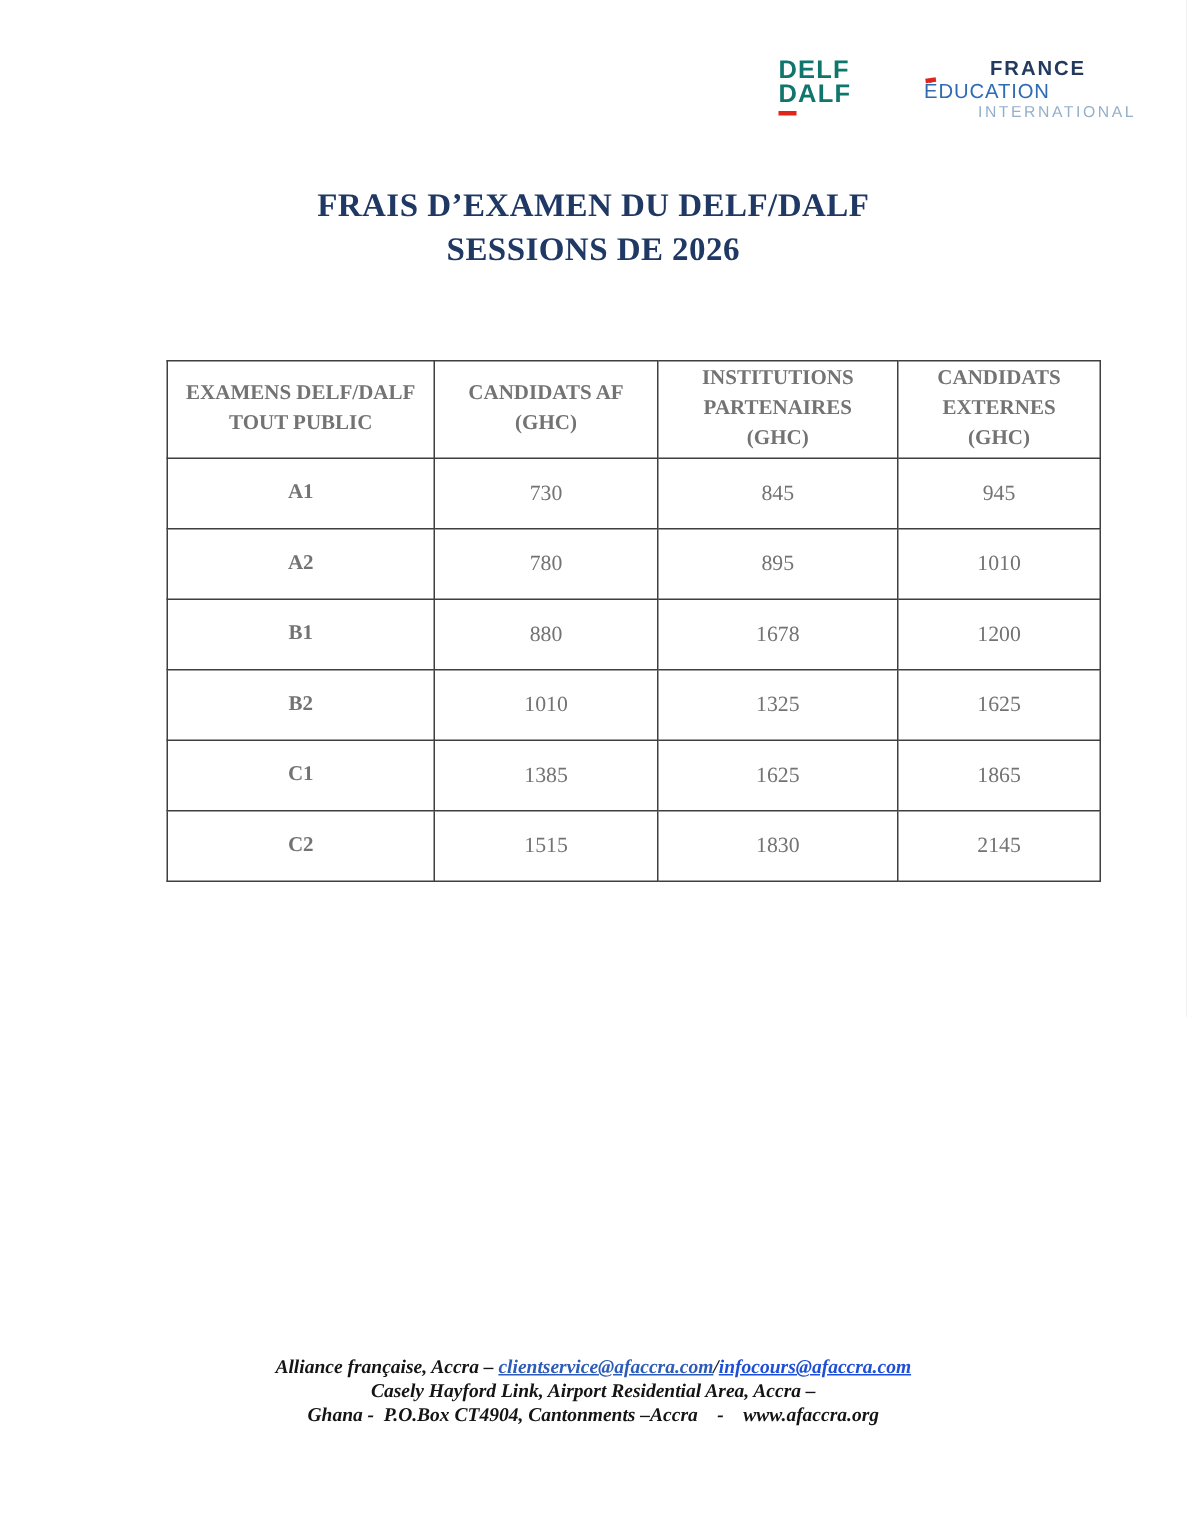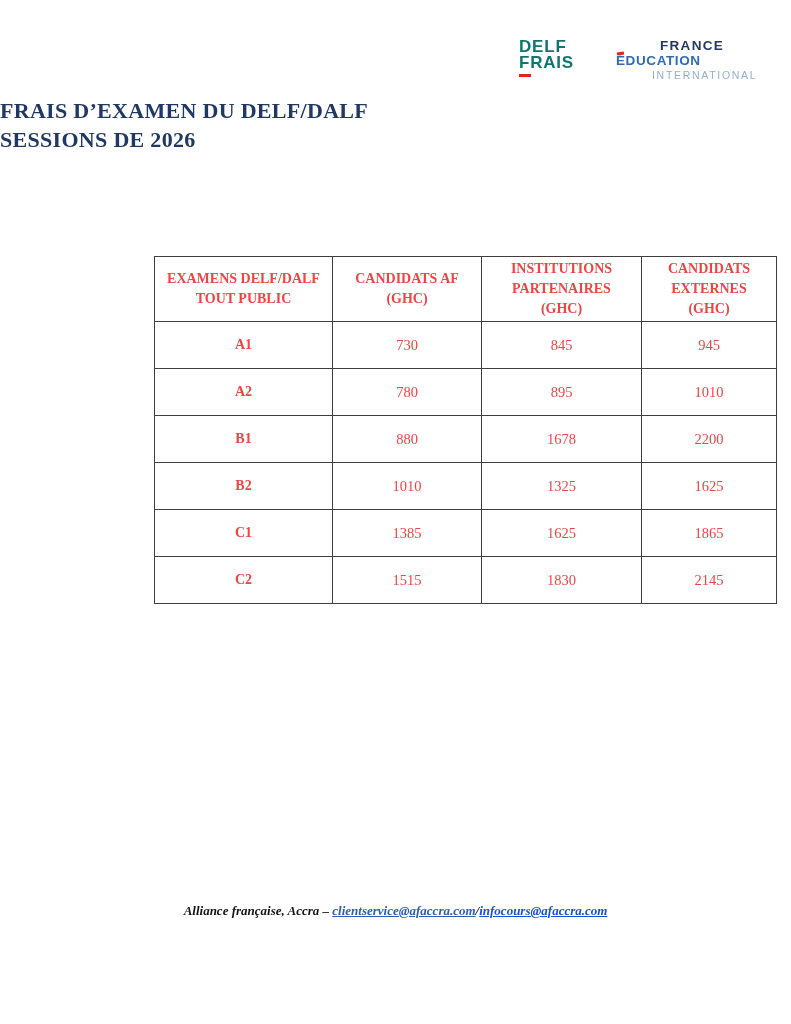--- a/index.html
+++ b/index.html
@@ -30,38 +30,37 @@
   }
   .delf-line { display:block; }
   .delf-dash { display:block; width:12px; height:3px; background:#e1251b; margin-top:3px; }
 
   
   .fei-logo {
     position:absolute; left:616px; top:39px;
     font-family:"Liberation Sans","DejaVu Sans",sans-serif;
   }
   .fei-line1 { display:block; font-weight:800; font-size:13.5px; line-height:14px; letter-spacing:1.3px; color:#233a5e; }
-  .fei-line2 { display:block; position:relative; font-weight:700; font-size:13.5px; line-height:15px; letter-spacing:0.6px; color:#2d6cb5; }
+  .fei-line2 { display:block; position:relative; font-weight:400; font-size:13.5px; line-height:15px; letter-spacing:0.6px; color:#2d6cb5; }
   .fei-accent { position:absolute; left:1px; top:-1px; width:7px; height:3px; background:#e1251b; transform:rotate(-8deg); }
   .fei-line3 { display:block; font-weight:500; font-size:10.5px; line-height:13px; letter-spacing:1.7px; color:#93afc9; margin-top:1px; }
 
   
   .doc-title {
-    position:absolute; top:96px; left:0; width:100%;
-    text-align:left; font-weight:bold; font-size:22px; line-height:29px;
+    position:absolute; top:122px; left:0; width:100%;
+    text-align:center; font-weight:bold; font-size:22px; line-height:29px;
     letter-spacing:0.3px; color:#1f3864;
   }
   .doc-title span { display:block; }
 
   
   table.fees {
-    position:absolute; left:111px; top:256px; width:622px;
+    position:absolute; left:111px; top:240px; width:622px;
     border-collapse:collapse; table-layout:fixed;
-    color:#ef4444;
-    margin-left:43px;
+    color:#737373;
   }
   table.fees th, table.fees td {
     border:1px solid #3f3f3f; text-align:center; vertical-align:middle;
     padding:0 4px;
   }
   table.fees th { height:64px; font-weight:bold; font-size:14px; line-height:20px; }
   table.fees td { height:46px; font-size:14.5px; }
   table.fees td.level { font-weight:bold; font-size:14px; }
   .hline { display:block; }
 
@@ -77,21 +76,21 @@
   }
 </style>
 </head>
 <body>
 
 <div class="page">
 
 
   <div class="delf-logo" style="color: #0f766e;">
     <span class="delf-line">DELF</span>
-    <span class="delf-line">FRAIS</span>
+    <span class="delf-line">DALF</span>
     <span class="delf-dash" style="background: rgb(225, 37, 27);"></span>
   </div>
 
   <div class="fei-logo">
     <span class="fei-line1" style="color: rgb(35, 58, 94); padding-left: 44px;">FRANCE</span>
     <span class="fei-line2" style="color: rgb(45, 108, 181);"><span>ÉDUCATION</span><span class="fei-accent" style="background: rgb(225, 37, 27);"></span></span>
     <span class="fei-line3" style="color: rgb(147, 175, 201); margin-left: 36px;">INTERNATIONAL</span>
   </div>
 
   <div class="doc-title" style="color: rgb(31, 56, 100);">
@@ -138,21 +137,21 @@
       <tr>
         <td class="level">A2</td>
         <td>780</td>
         <td>895</td>
         <td>1010</td>
       </tr>
       <tr>
         <td class="level">B1</td>
         <td>880</td>
         <td>1678</td>
-        <td>2200</td>
+        <td>1200</td>
       </tr>
       <tr>
         <td class="level">B2</td>
         <td>1010</td>
         <td>1325</td>
         <td>1625</td>
       </tr>
       <tr>
         <td class="level">C1</td>
         <td>1385</td>
@@ -163,15 +162,17 @@
         <td class="level">C2</td>
         <td>1515</td>
         <td>1830</td>
         <td>2145</td>
       </tr>
     </tbody>
   </table>
 
   <div class="footer" style="color: rgb(20, 20, 20);">
     <div class="footer-line"><span>Alliance française, Accra – </span><a class="email-link" style="color: rgb(45, 92, 184);">clientservice@afaccra.com</a><span>/</span><a class="email-link" style="color: #1d4ed8;">infocours@afaccra.com</a></div>
+    <div class="footer-line">Casely Hayford Link, Airport Residential Area, Accra –</div>
+    <div class="footer-line">Ghana -  P.O.Box CT4904, Cantonments –Accra    -    www.afaccra.org</div>
   </div>
 
 </div>
 
 </body></html>

